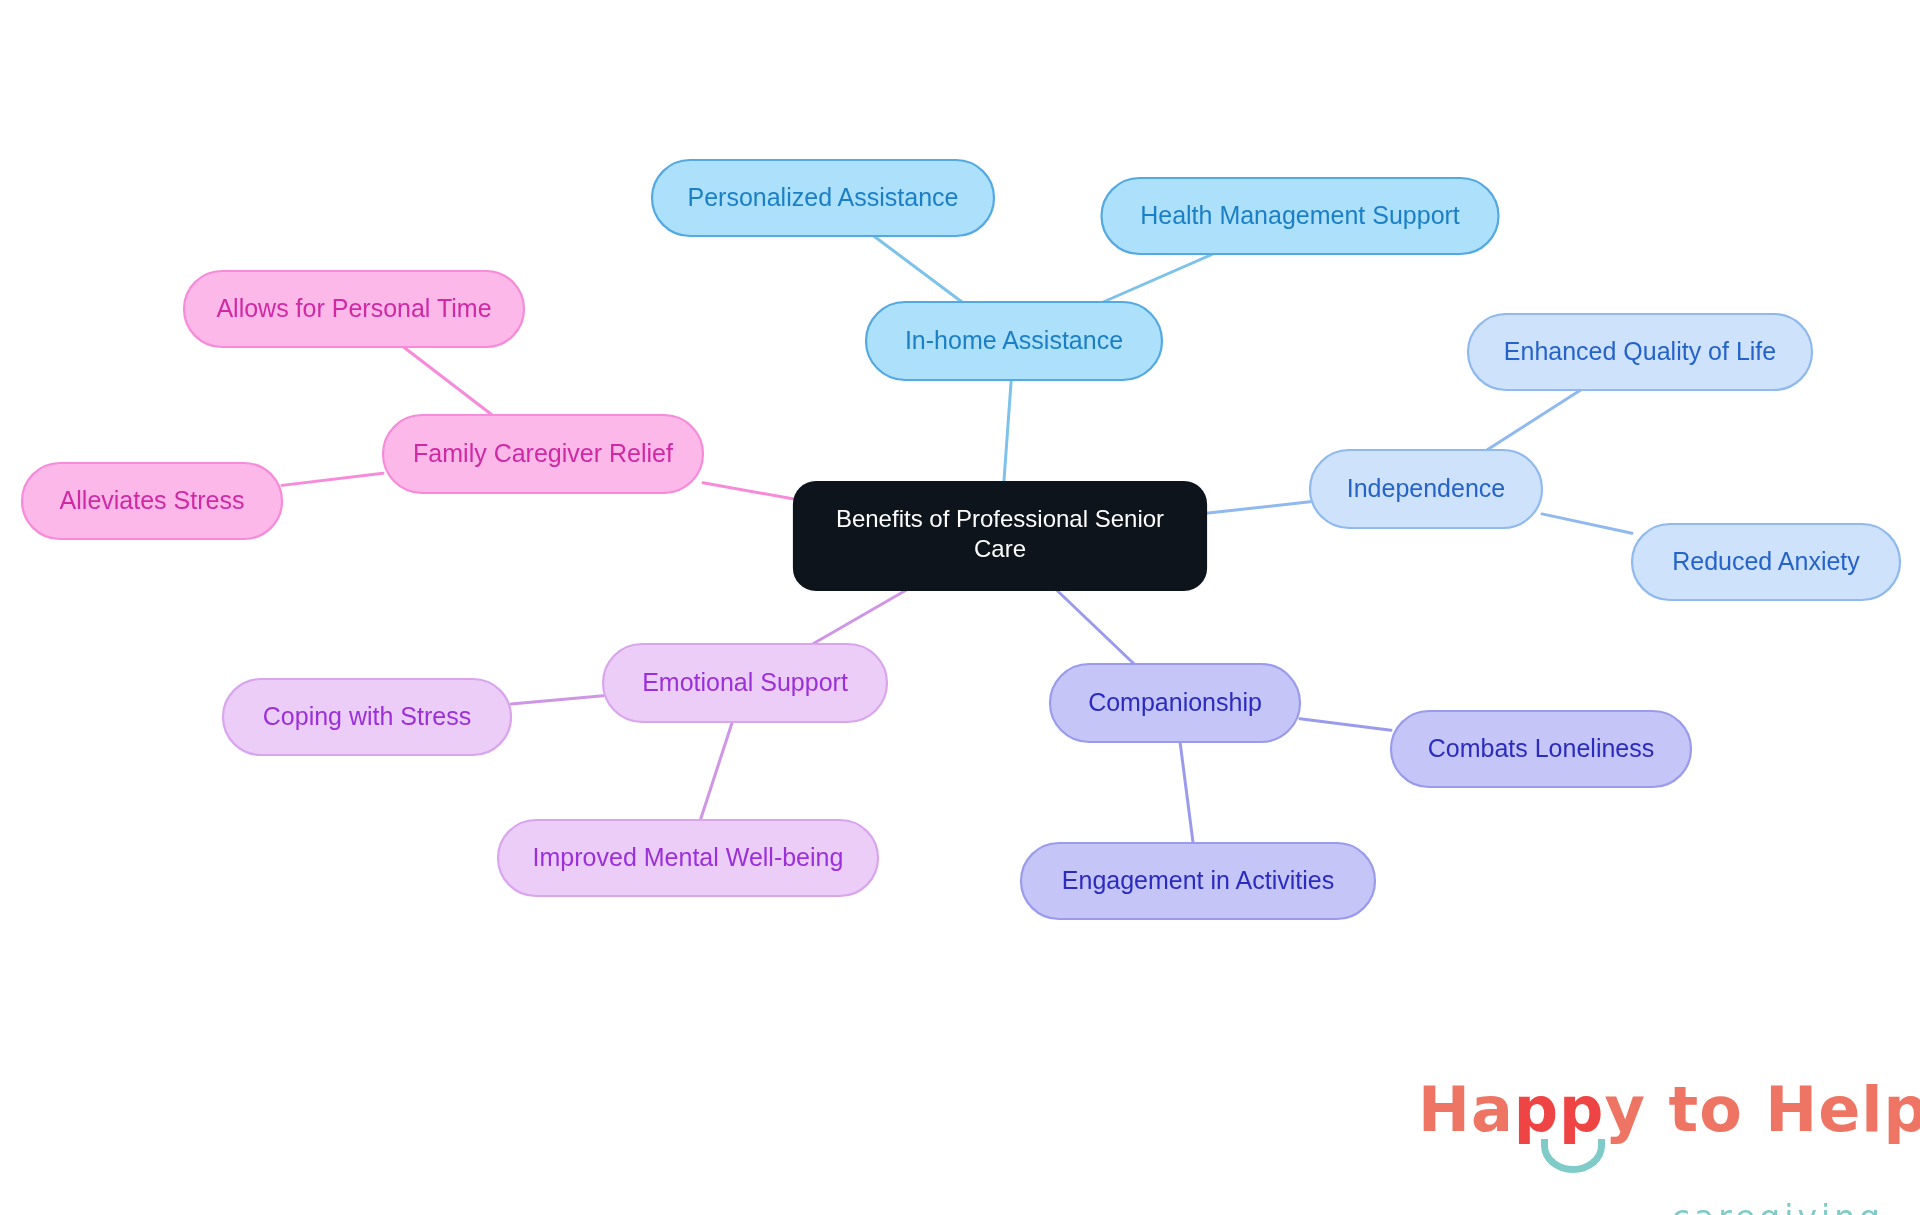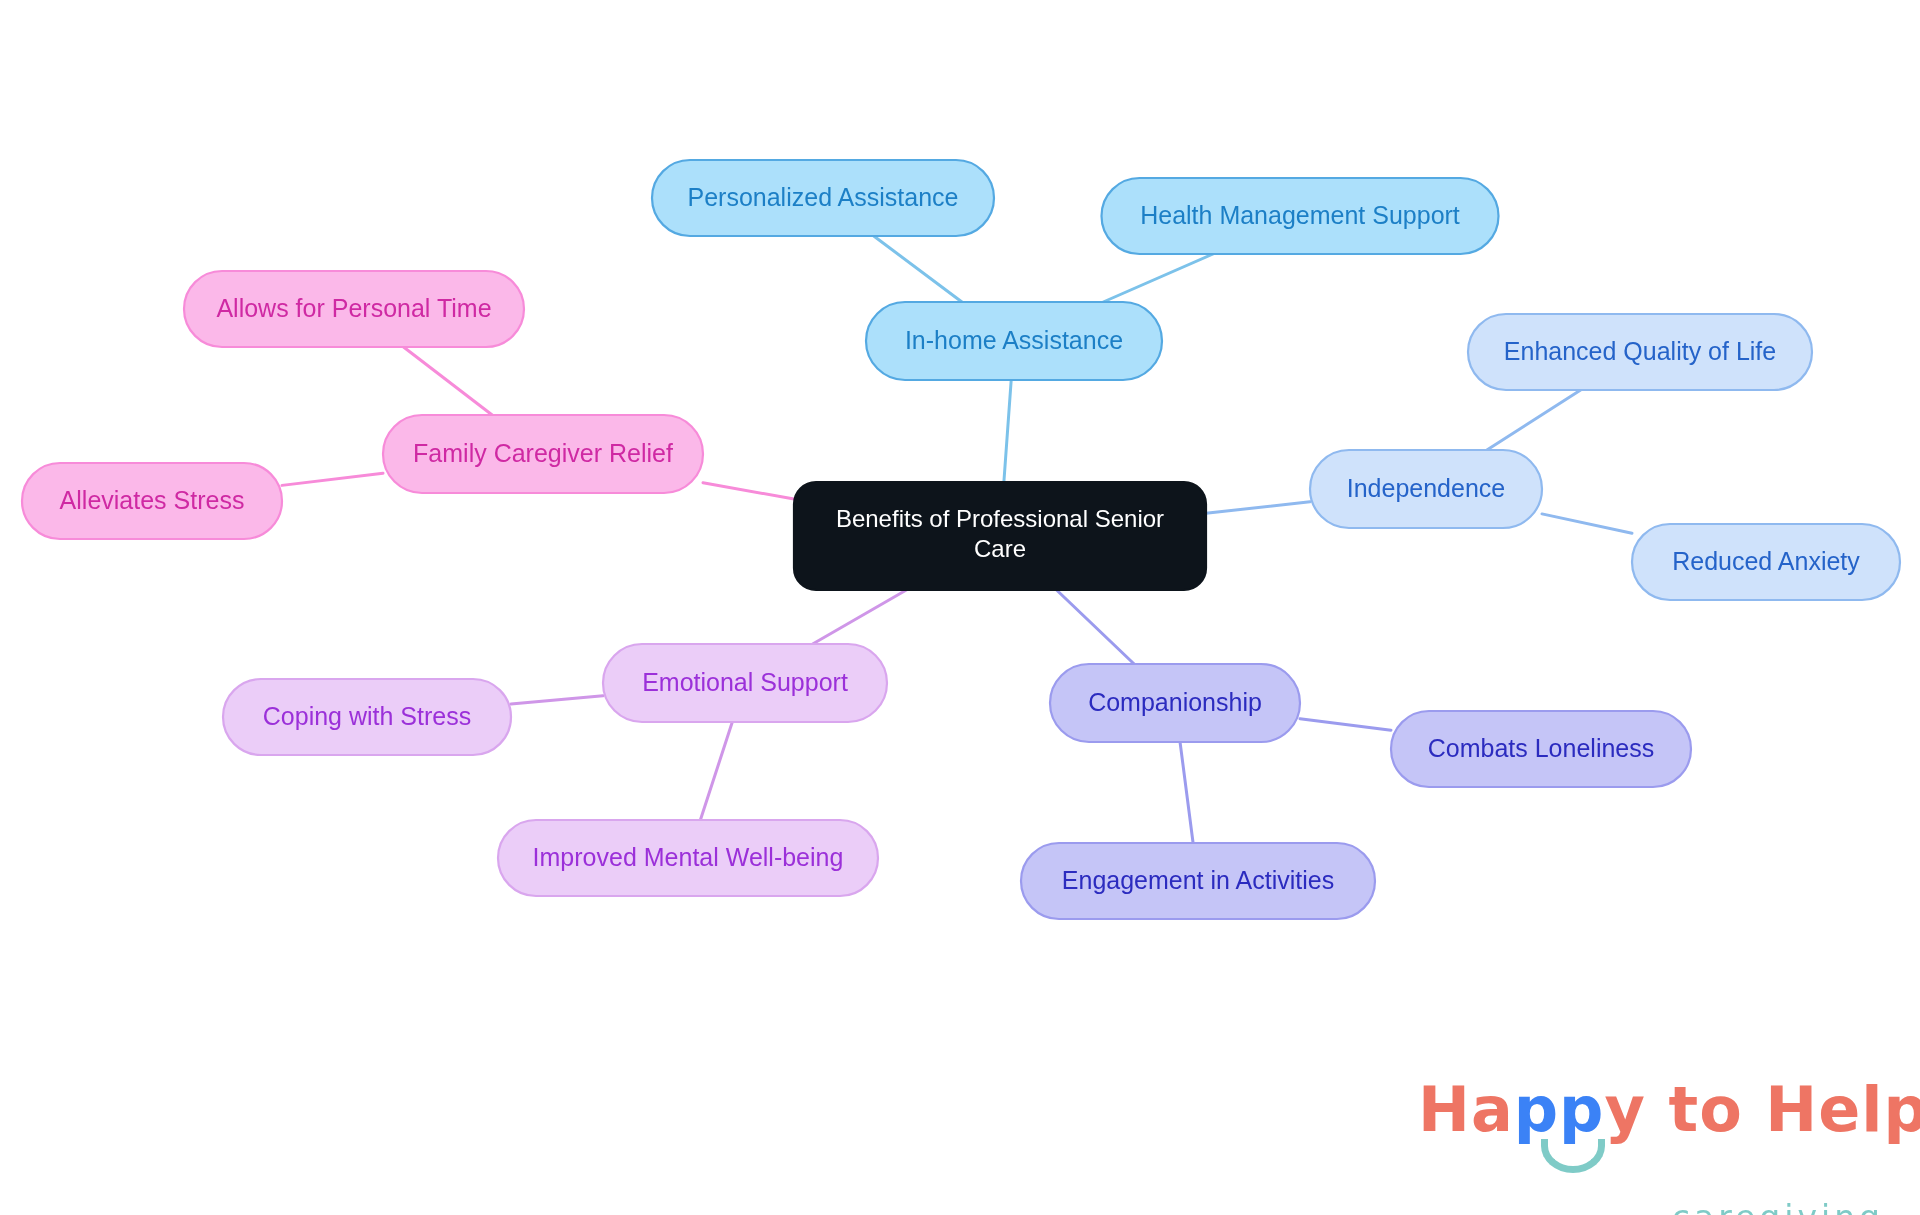--- a/index.html
+++ b/index.html
@@ -62,21 +62,21 @@
     top: 2px;
     font-family: "DejaVu Sans", sans-serif;
     font-weight: bold;
     font-size: 62px;
     letter-spacing: 1px;
     color: #ee7564;
     line-height: 1;
     white-space: nowrap;
   }
   .logo-pp {
-    color: #3b82f6;
+    color: #ef4444;
     position: relative;
   }
   .logo-smile {
     position: absolute;
     left: 123px;
     top: 62px;
     width: 64px;
     height: 34px;
     border: 7px solid #7fcbc7;
     border-top: none;

